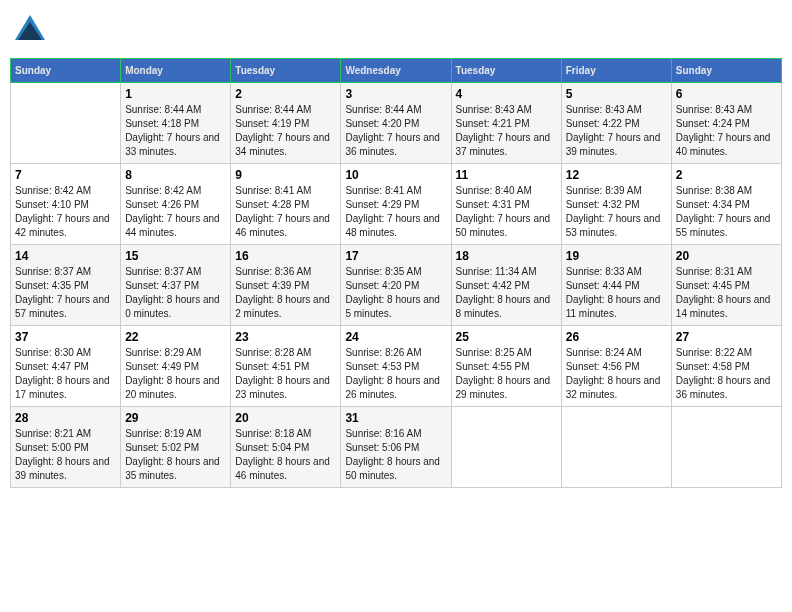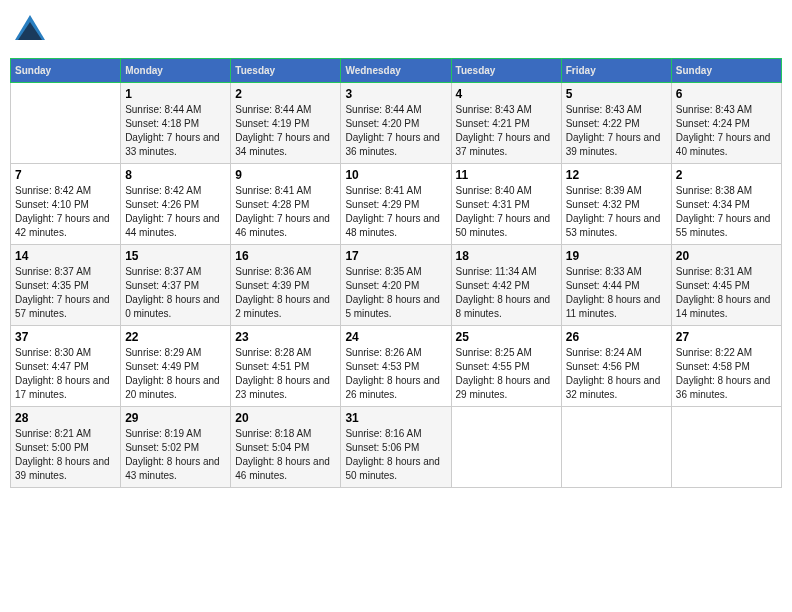--- a/index.html
+++ b/index.html
@@ -345,21 +345,21 @@
           <div>Sunrise: 8:21 AM</div>
           <div>Sunset: 5:00 PM</div>
           <div>Daylight: 8 hours and 39 minutes.</div>
         </div>
       </td>
         <td>
         <span class="day-number">29</span>
         <div class="day-info">
           <div>Sunrise: 8:19 AM</div>
           <div>Sunset: 5:02 PM</div>
-          <div>Daylight: 8 hours and 43 minutes.</div>
+          <div>Daylight: 8 hours and 35 minutes.</div>
         </div>
       </td>
         <td>
         <span class="day-number">20</span>
         <div class="day-info">
           <div>Sunrise: 8:18 AM</div>
           <div>Sunset: 5:04 PM</div>
           <div>Daylight: 8 hours and 46 minutes.</div>
         </div>
       </td>

